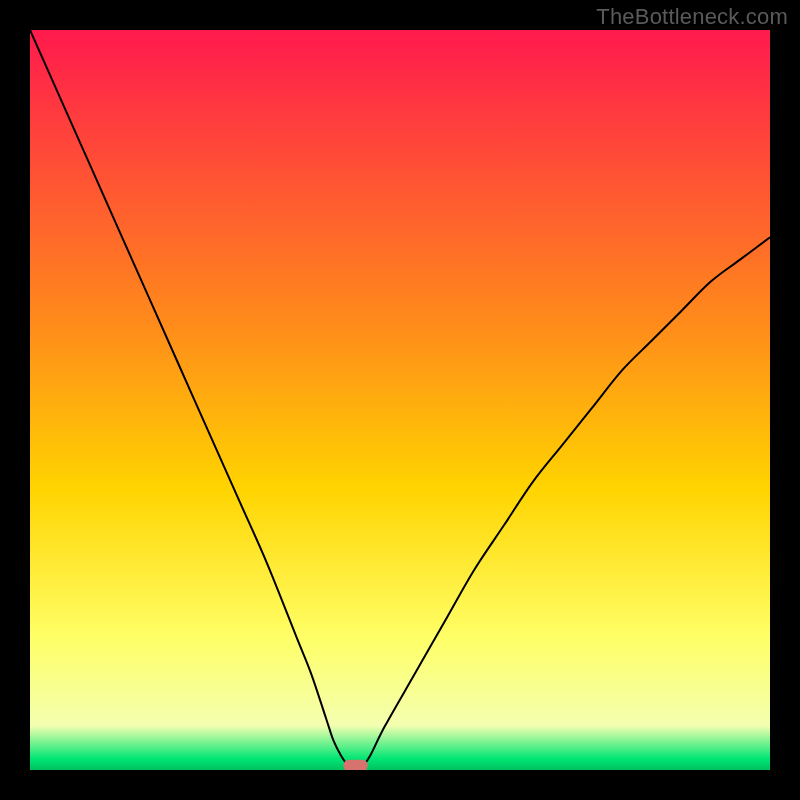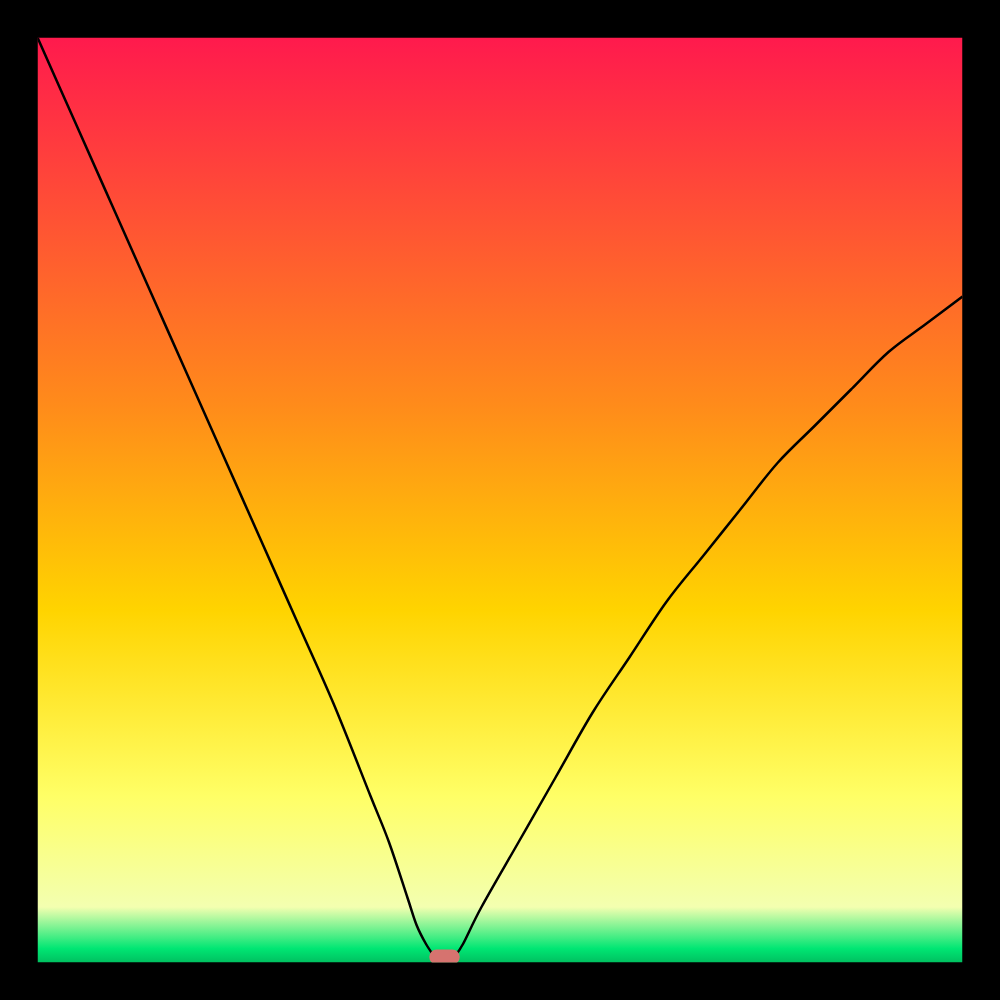--- a/index.html
+++ b/index.html
@@ -31,20 +31,21 @@
     color: #5a5a5a;
     font-size: 22px;
     font-weight: 500;
     letter-spacing: 0.2px;
   }
 </style>
 </head>
 <body>
 
 <div class="frame">
+  <div class="watermark">TheBottleneck.com</div>
   <svg class="plot" viewBox="0 0 100 100" preserveAspectRatio="none">
     <defs>
       <linearGradient id="bg" x1="0" y1="0" x2="0" y2="1">
           <stop offset="0%" stop-color="#ff1a4d"></stop>
           <stop offset="40%" stop-color="#ff8c1a"></stop>
           <stop offset="62%" stop-color="#ffd400"></stop>
           <stop offset="82%" stop-color="#ffff66"></stop>
           <stop offset="94%" stop-color="#f3ffb0"></stop>
           <stop offset="98.5%" stop-color="#00e673"></stop>
           <stop offset="100%" stop-color="#00c060"></stop>

